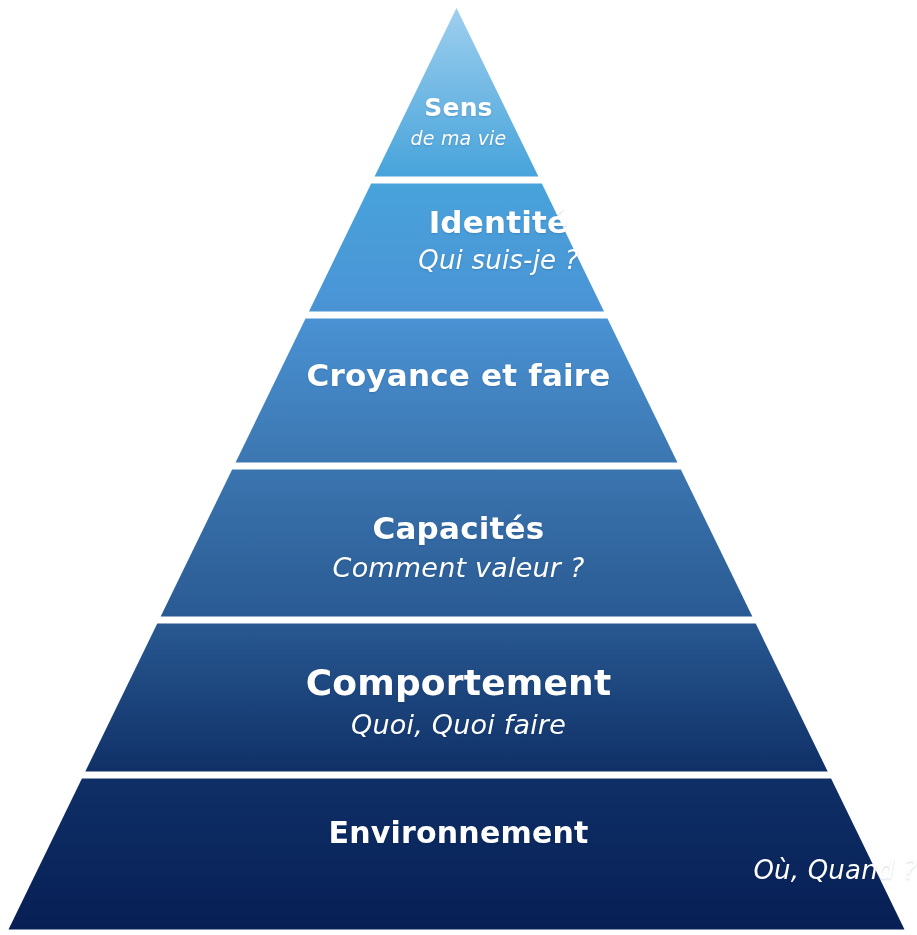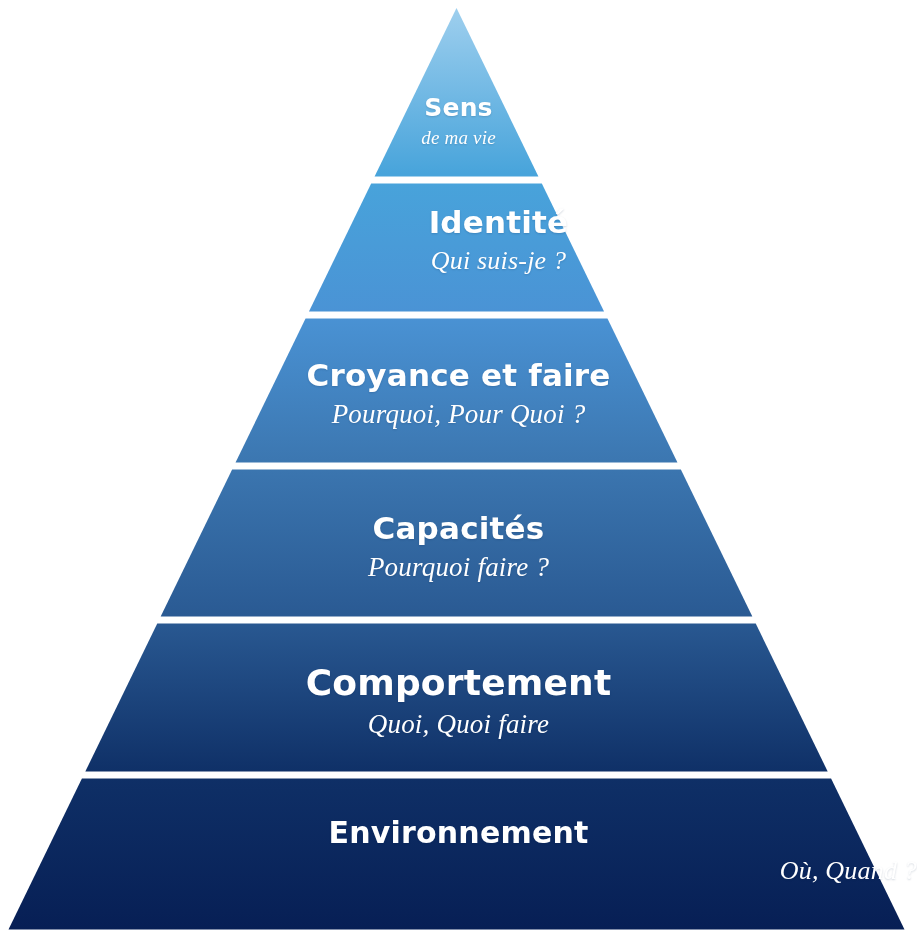--- a/index.html
+++ b/index.html
@@ -33,21 +33,20 @@
   .lvl-title {
     font-weight: bold;
     line-height: 1.2;
     letter-spacing: 0.2px;
   }
   .lvl-sub {
     font-style: italic;
     line-height: 1.3;
     margin-top: 3px;
     letter-spacing: 0.2px;
-    font-family: Liberation Serif, serif;
   }
   .lvl-0 { top: 93px; }
   .lvl-0 .lvl-title { font-size: 25px; }
   .lvl-0 .lvl-sub   { font-size: 19px; }
   .lvl-1 { top: 204px; margin-left: 40px; }
   .lvl-1 .lvl-title { font-size: 31px; }
   .lvl-1 .lvl-sub   { font-size: 26px; }
   .lvl-2 { top: 357px; }
   .lvl-2 .lvl-title { font-size: 31px; }
   .lvl-2 .lvl-sub   { font-size: 27px; }
@@ -90,26 +89,25 @@
     <div class="lvl-sub">de ma vie</div>
   </div>
 
   <div class="level-label lvl-1">
     <div class="lvl-title">Identité</div>
     <div class="lvl-sub">Qui suis-je ?</div>
   </div>
 
   <div class="level-label lvl-2">
     <div class="lvl-title">Croyance et faire</div>
-    <div class="lvl-sub">Pourquoi, Pour Quoi ?</div>
   </div>
 
   <div class="level-label lvl-3">
     <div class="lvl-title">Capacités</div>
-    <div class="lvl-sub">Pourquoi faire ?</div>
+    <div class="lvl-sub">Comment valeur ?</div>
   </div>
 
   <div class="level-label lvl-4">
     <div class="lvl-title">Comportement</div>
     <div class="lvl-sub">Quoi, Quoi faire</div>
   </div>
 
   <div class="level-label lvl-5">
     <div class="lvl-title">Environnement</div>
     <div class="lvl-sub">Où, Quand ?</div>

